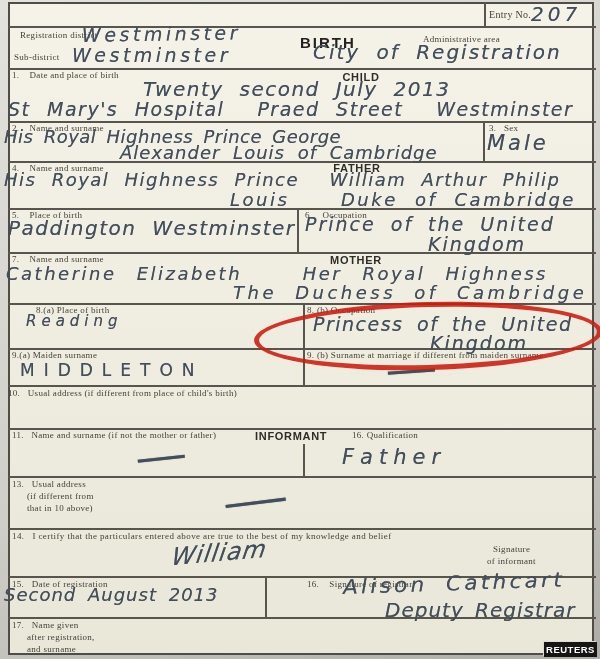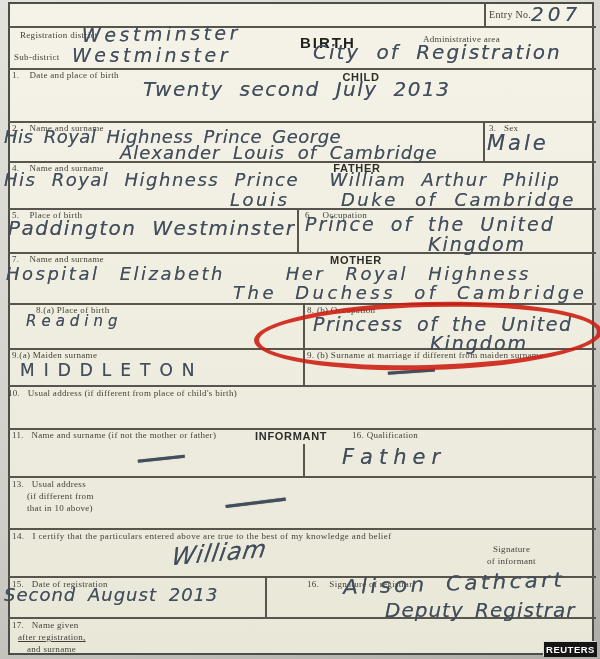--- a/index.html
+++ b/index.html
@@ -59,41 +59,42 @@
   <div class="lbl" style="left:20px;top:30px;">Registration district</div>
   <div class="hw" style="left:82px;top:24px;font-size:19px;letter-spacing:3.5px;transform:rotate(-1deg);">Westminster</div>
   <div class="lbl" style="left:14px;top:52px;">Sub-district</div>
   <div class="hw" style="left:72px;top:44px;font-size:19px;letter-spacing:3.5px;">Westminster</div>
   <div class="lbl" style="left:423px;top:34px;">Administrative area</div>
   <div class="hw" style="left:313px;top:40px;font-size:20px;letter-spacing:2px;word-spacing:8px;">City of Registration</div>
 
   <div class="lbl" style="left:12px;top:70px;">1.    Date and place of birth</div>
   <div class="hdr" style="left:326px;top:71px;width:70px;text-align:center;">CHILD</div>
   <div class="hw" style="left:143px;top:77px;font-size:20px;letter-spacing:1.5px;word-spacing:8px;">Twenty second July 2013</div>
+  <div class="hw" style="left:8px;top:98px;font-size:19px;letter-spacing:1.5px;word-spacing:9px;">St Mary's Hospital  Praed Street  Westminster</div>
 
   <div class="lbl" style="left:12px;top:123px;">2.    Name and surname</div>
   <div class="lbl" style="left:489px;top:123px;text-align:right;">3.   Sex</div>
   <div class="hw" style="left:4px;top:126px;font-size:18px;letter-spacing:.5px;word-spacing:4px;">His Royal Highness Prince George</div>
   <div class="hw" style="left:120px;top:142px;font-size:18px;letter-spacing:1px;word-spacing:6px;">Alexander Louis of Cambridge</div>
   <div class="hw" style="left:487px;top:131px;font-size:21px;letter-spacing:3px;">Male</div>
 
   <div class="lbl" style="left:12px;top:163px;">4.    Name and surname</div>
   <div class="hdr" style="left:322px;top:162px;width:70px;text-align:center;">FATHER</div>
   <div class="hw" style="left:4px;top:169px;font-size:18px;letter-spacing:1.5px;word-spacing:8px;">His Royal Highness Prince  William Arthur Philip</div>
   <div class="hw" style="left:230px;top:189px;font-size:18px;letter-spacing:2.5px;word-spacing:9px;">Louis   Duke of Cambridge</div>
 
   <div class="lbl" style="left:12px;top:210px;">5.    Place of birth</div>
   <div class="lbl" style="left:305px;top:210px;">6.    Occupation</div>
   <div class="hw" style="left:8px;top:216px;font-size:20px;letter-spacing:1.5px;word-spacing:8px;">Paddington Westminster</div>
   <div class="hw" style="left:305px;top:213px;font-size:19px;letter-spacing:2px;word-spacing:7px;">Prince of the United</div>
   <div class="hw" style="left:428px;top:233px;font-size:19px;letter-spacing:2px;">Kingdom</div>
 
   <div class="lbl" style="left:12px;top:254px;">7.    Name and surname</div>
   <div class="hdr" style="left:321px;top:254px;width:70px;text-align:center;">MOTHER</div>
-  <div class="hw" style="left:6px;top:263px;font-size:18px;letter-spacing:2.5px;word-spacing:12px;">Hospital Elizabeth   Her Royal Highness</div>
+  <div class="hw" style="left:6px;top:263px;font-size:18px;letter-spacing:2.5px;word-spacing:12px;">Catherine Elizabeth   Her Royal Highness</div>
   <div class="hw" style="left:233px;top:282px;font-size:18px;letter-spacing:3.5px;word-spacing:9px;">The Duchess of Cambridge</div>
 
   <div class="lbl" style="left:12px;top:305px;padding-left:24px;">8.(a) Place of birth</div>
   <div class="lbl" style="left:307px;top:305px;">8. (b) Occupation</div>
   <div class="hw" style="left:26px;top:312px;font-size:15px;letter-spacing:5px;">Reading</div>
   <div class="hw" style="left:313px;top:313px;font-size:19px;letter-spacing:1.5px;word-spacing:6px;">Princess of the United</div>
   <div class="hw" style="left:430px;top:332px;font-size:19px;letter-spacing:2px;">Kingdom</div>
 
   <div class="lbl" style="left:12px;top:350px;">9.(a) Maiden surname</div>
   <div class="lbl" style="left:307px;top:350px;">9. (b) Surname at marriage if different from maiden surname</div>
@@ -118,18 +119,18 @@
   <div class="lbl" style="left:493px;top:544px;">Signature</div>
   <div class="lbl" style="left:487px;top:556px;">of informant</div>
 
   <div class="lbl" style="left:12px;top:579px;">15.   Date of registration</div>
   <div class="lbl" style="left:307px;top:579px;">16.    Signature of registrar</div>
   <div class="hw" style="left:4px;top:584px;font-size:18px;letter-spacing:1px;word-spacing:5px;">Second August 2013</div>
   <div class="hw" style="left:343px;top:575px;font-size:20px;letter-spacing:3px;word-spacing:8px;transform:rotate(-2deg) scaleX(1.08);">Alison Cathcart</div>
   <div class="hw" style="left:385px;top:598px;font-size:20px;letter-spacing:1px;word-spacing:4px;">Deputy Registrar</div>
 
   <div class="lbl" style="left:12px;top:620px;">17.   Name given</div>
-  <div class="lbl" style="left:18px;top:632px;text-decoration:underline;">after registration,</div>
+  <div class="lbl" style="left:27px;top:632px;">after registration,</div>
   <div class="lbl" style="left:27px;top:644px;">and surname</div>
 
   <div class="red-ellipse"></div>
   <div class="badge">REUTERS</div>
 </div>
 
 </body></html>

